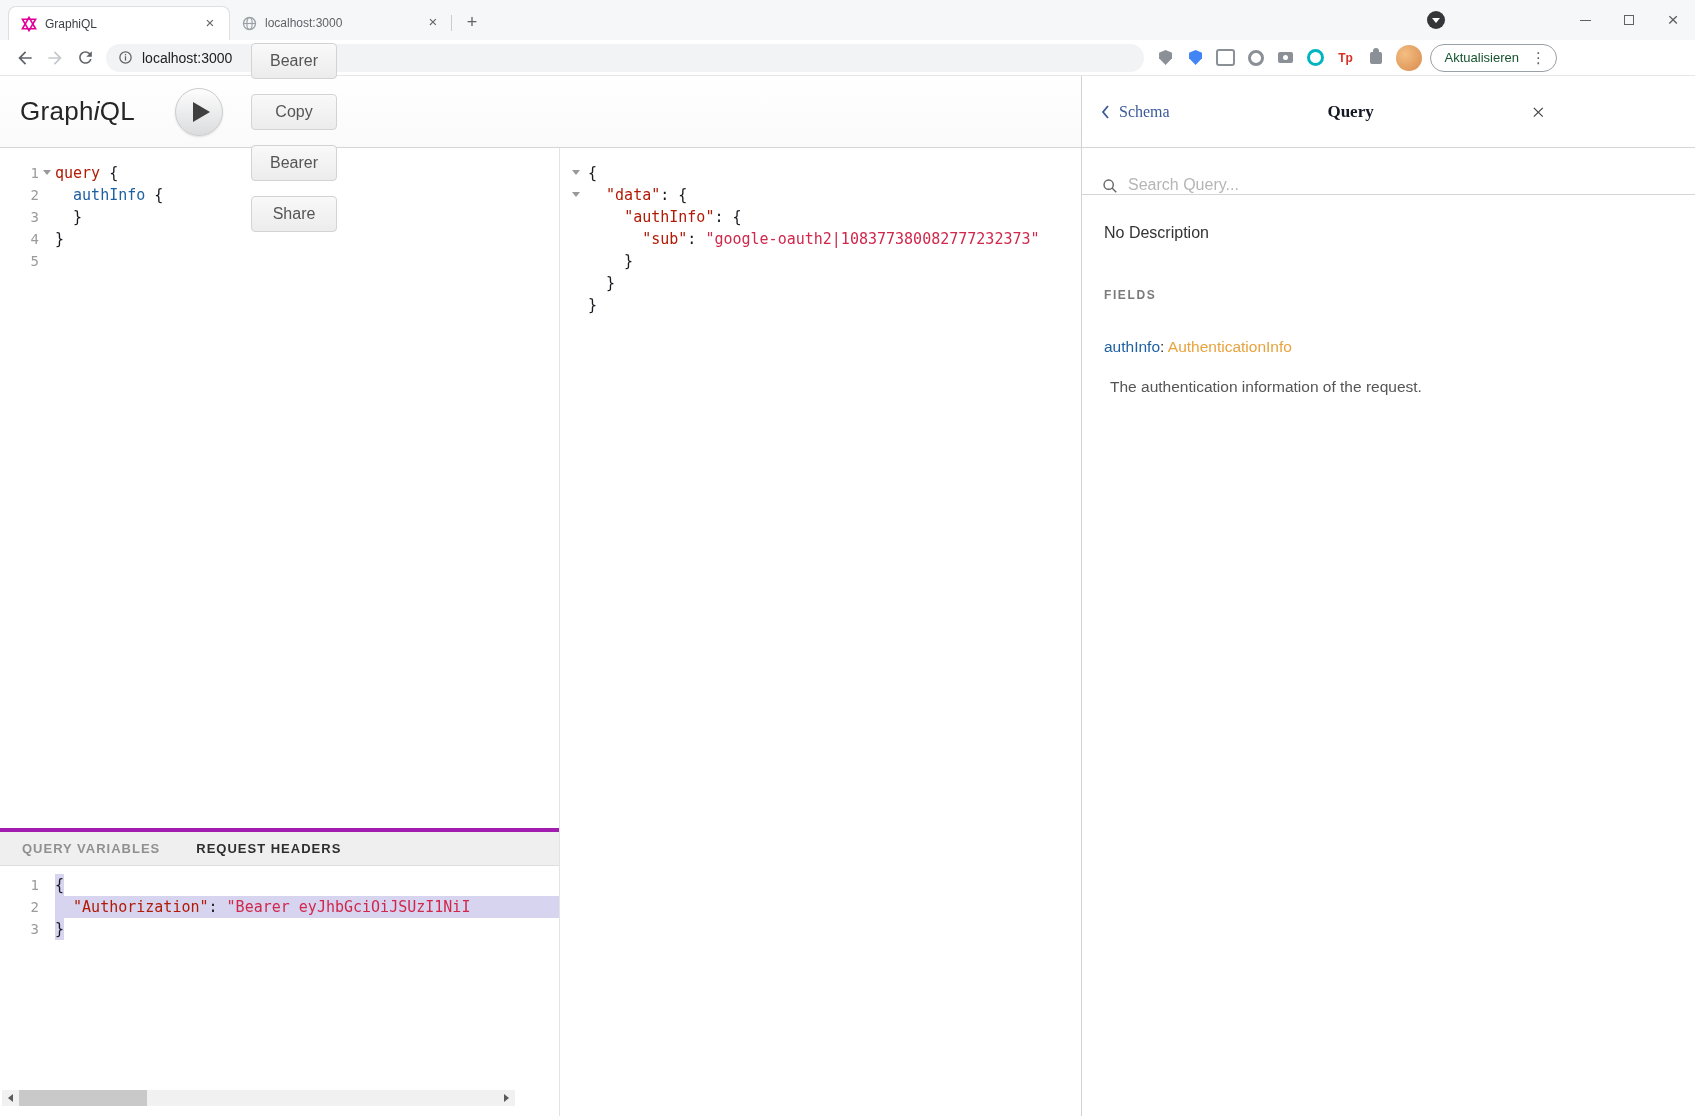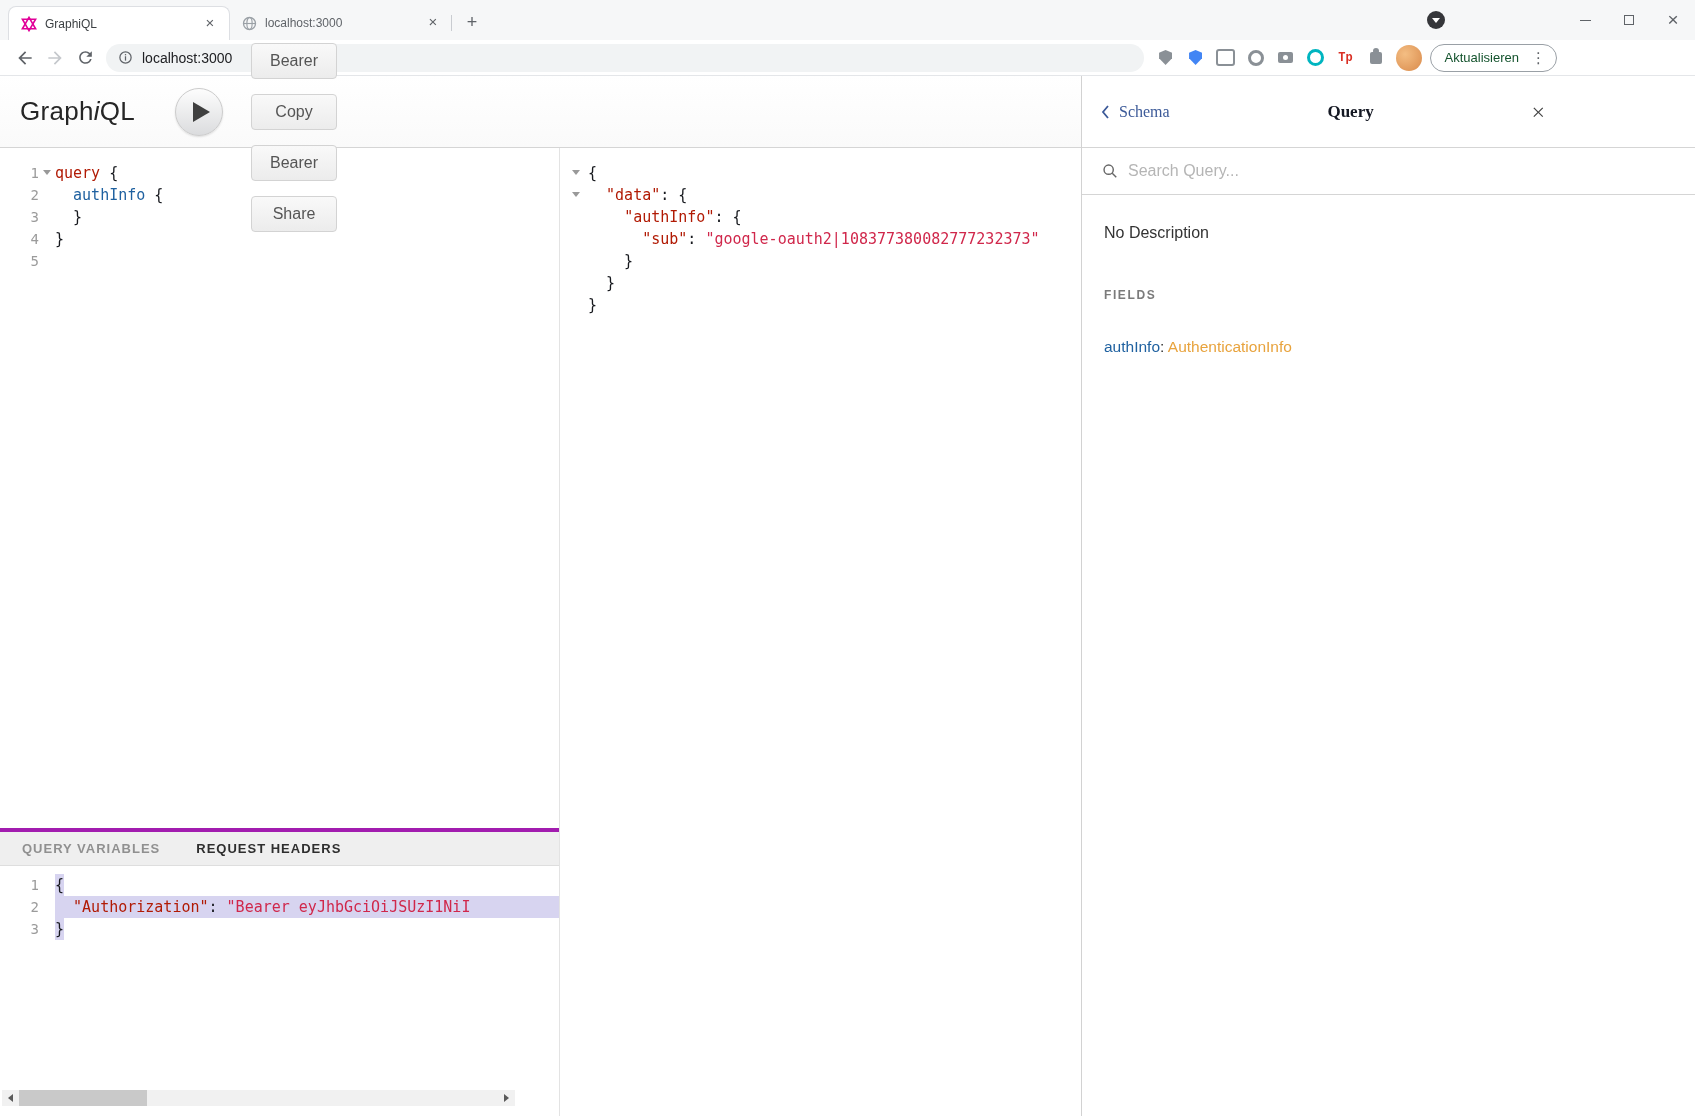--- a/index.html
+++ b/index.html
@@ -30,21 +30,21 @@
   .url-text { border:none; outline:none; background:transparent; font-size:14px; color:#202124; margin-left:9px; width:90%; font-family:inherit; }
   .ext-area { display:flex; align-items:center; gap:6px; }
   .ext-icon { width:24px; height:24px; display:flex; align-items:center; justify-content:center; cursor:pointer; position:relative; }
   .ext-shield::before { content:""; width:13px; height:15px; background:#8A9096; clip-path:polygon(50% 0,100% 18%,100% 55%,50% 100%,0 55%,0 18%); }
   .ext-shield-blue::before { content:""; width:13px; height:15px; background:#4285F4; clip-path:polygon(50% 0,100% 18%,100% 55%,50% 100%,0 55%,0 18%); }
   .ext-photo::before { content:""; width:15px; height:13px; border:2px solid #8A9096; border-radius:3px; }
   .ext-ring::before { content:""; width:10px; height:10px; border:3px solid #8A9096; border-radius:50%; }
   .ext-camera::before { content:""; width:15px; height:11px; background:#8A9096; border-radius:2px; }
   .ext-camera::after { content:""; position:absolute; width:5px; height:5px; border-radius:50%; background:#fff; }
   .ext-atom::before { content:""; width:11px; height:11px; border:3px solid #00B5C0; border-radius:50%; }
-  .ext-tp { color:#D93025; font-weight:bold; font-size:12px;font-family:Liberation Mono, monospace; }
+  .ext-tp { color:#D93025; font-weight:bold; font-size:12px; }
   .ext-puzzle::before { content:""; width:12px; height:12px; background:#8A9096; border-radius:2px; }
   .ext-puzzle::after { content:""; position:absolute; top:2px; width:6px; height:6px; border-radius:50%; background:#8A9096; }
   .avatar { width:26px; height:26px; border-radius:50%; background:radial-gradient(circle at 35% 35%, #F4BE83, #D98A4B); margin:0 8px; cursor:pointer; flex:none; }
   .update-pill { display:flex; align-items:center; gap:12px; border:1px solid #9AA0A6; border-radius:15px; height:28px; padding:0 10px 0 14px; cursor:pointer; margin-right:128px; }
   .update-pill-label { font-size:13px; color:#14532d; white-space:nowrap; }
   .kebab { color:#5F6368; font-size:15px; cursor:pointer; }
 
   
   .graphiql { height:1040px; display:flex; }
   .gql-main { width:1081px; display:flex; flex-direction:column; }
@@ -98,21 +98,21 @@
   .sb-btn.right::after { content:""; border-left:5px solid #5A5A5A; border-top:4px solid transparent; border-bottom:4px solid transparent; }
   .sb-track { flex:1; background:#F1F1F1; position:relative; }
   .sb-thumb { position:absolute; left:0; top:0; height:16px; width:128px; background:#C9C9C9; cursor:pointer; }
 
   
   .doc-panel { flex:1; min-width:0; border-left:1px solid #D2D2D2; background:#fff; display:flex; flex-direction:column; }
   .doc-header { height:72px; flex:none; border-bottom:1px solid #D5D5D5; display:flex; align-items:center; padding:0 150px 0 18px;font-family:Liberation Serif, serif; }
   .doc-back { display:flex; align-items:center; gap:9px; color:var(--backlink,#3B5998); font-size:16px; cursor:pointer; flex:none; }
   .doc-title { flex:1; text-align:center; font-size:17px; font-weight:bold; color:#141823; }
   .doc-close { flex:none; font-size:24px; font-weight:300; color:#444; cursor:pointer; line-height:1; }
-  .doc-search { height:47px; flex:none; border-bottom:1px solid #D5D5D5; display:flex; align-items:center; gap:10px; padding:0 20px; }
+  .doc-search { height:47px; flex:none; border-bottom:1px solid #D5D5D5; display:flex; align-items:flex-end; gap:10px; padding:0 20px; }
   .doc-search input { border:none; outline:none; flex:1; font-size:16px; color:#333; font-family:inherit; background:transparent; }
   .doc-search input::placeholder { color:#B5B5B5; }
   .doc-content { padding:20px 22px; }
   .no-desc { font-size:16px; color:#333; margin-top:9px; }
   .fields-heading { margin-top:46px; font-size:12px; font-weight:bold; letter-spacing:1.6px; color:#7B7B7B; }
   .field-row { margin-top:36px; font-size:15.5px; }
   .field-name { color:var(--fld,#1F61A0); cursor:pointer; }
   .field-sep { color:#333; }
   .field-type { color:var(--type,#E8A33D); cursor:pointer; }
   .field-desc { margin-top:22px; padding-left:6px; font-size:15.5px; color:#555; }
@@ -384,15 +384,16 @@
       </svg>
       <input placeholder="Search Query..." style="">
     </div>
     <div class="doc-content">
       <div class="no-desc">No Description</div>
       <div class="fields-heading">FIELDS</div>
       <div class="field-row">
         <span class="field-name">authInfo</span><span class="field-sep">:</span>
         <span class="field-type">AuthenticationInfo</span>
       </div>
+      <div class="field-desc">The authentication information of the request.</div>
     </div>
   </div>
 </div>
 
 </body></html>

